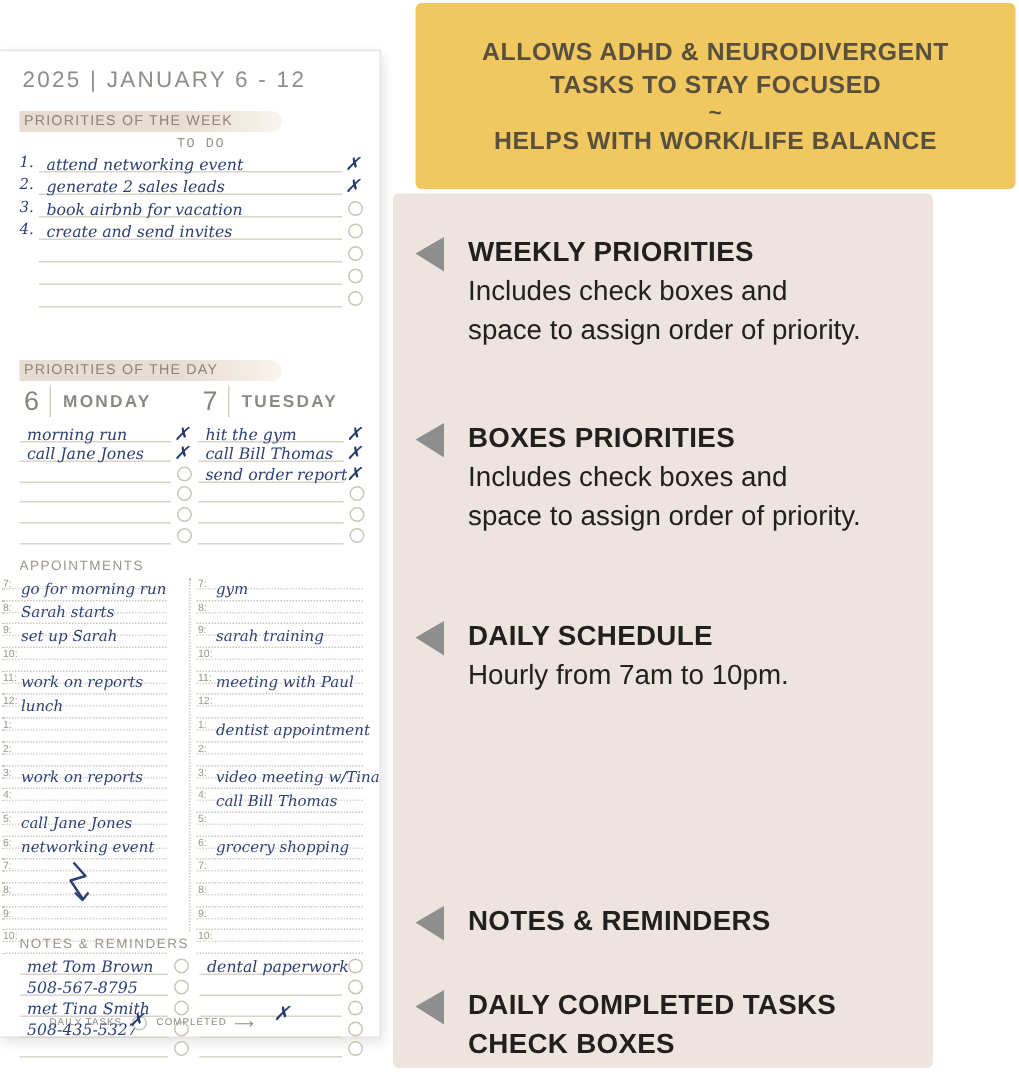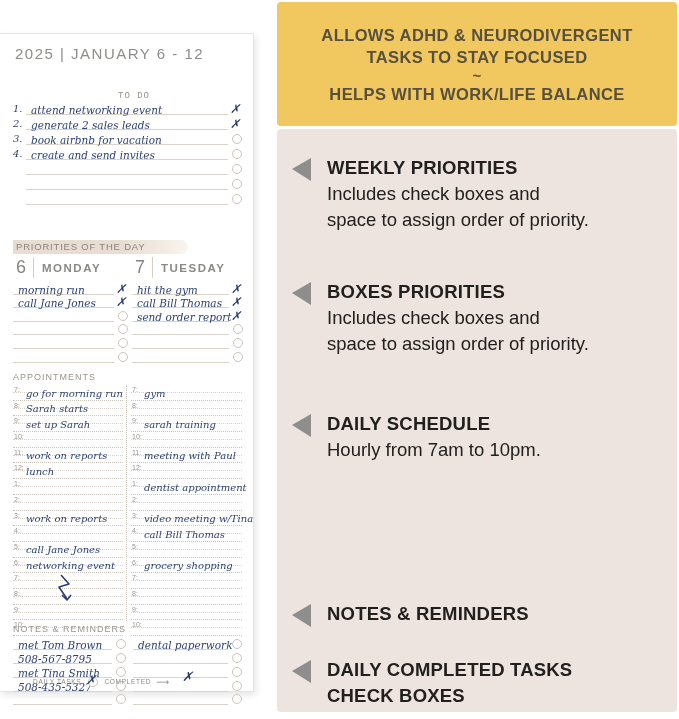--- a/index.html
+++ b/index.html
@@ -59,34 +59,35 @@
   .fm .xmark{position:absolute;left:1px;top:0;font-size:12px;}
   .f-arrow{font-size:9px;color:#8a8a84;letter-spacing:-1px;}
   #tue-mark{position:absolute;top:638px;left:183px;font-size:13px;}
 
   
   #banner{position:absolute;left:277px;top:2px;width:400px;height:124px;border-radius:4px;
           display:flex;flex-direction:column;justify-content:center;align-items:center;
           font-weight:700;font-size:16.5px;letter-spacing:.4px;text-align:center;}
   .banner-line{line-height:22px;}
   .banner-tilde{line-height:15px;font-size:15px;}
-  #features{position:absolute;left:277px;top:129px;width:400px;height:583px;border-radius:4px;}
+  #features{position:absolute;left:262px;top:129px;width:360px;height:583px;border-radius:4px;}
   .feature{position:absolute;left:15px;display:flex;align-items:flex-start;gap:16px;}
   .tri{width:0;height:0;border-top:11px solid transparent;border-bottom:12px solid transparent;
        border-right:19px solid #8e8e8e;margin-top:3px;flex:none;}
   .ftext{color:#21201e;}
   .ftitle{font-weight:700;font-size:18.5px;line-height:26px;letter-spacing:.2px;}
   .fdesc{font-size:18.5px;line-height:26px;}
 </style>
 </head>
 <body>
 
 <div class="page">
   <div class="p-title">2025 | JANUARY 6 - 12</div>
 
+  <div class="bar bar-week">PRIORITIES OF THE WEEK</div>
   <div class="todo-label">TO DO</div>
   <div class="rows" id="todo-rows">
       <div class="todo-row">
         <span class="hw num">1.</span>
         <span class="rule-line">
           <span class="hw line-text">attend networking event</span>
         </span>
         <span class="check">
           <span class="xmark">✗</span>
         </span>
@@ -234,21 +235,21 @@
           <span class="rule-line"></span>
           <span class="check">
             <span class="circle"></span>
           </span>
         </div>
       </div>
     </div>
 
   <div class="sec-label" id="appt-label">APPOINTMENTS</div>
   <div class="appt-divider"></div>
-  <div class="appt-col" id="appt-col-0" style="left:13px;width:110px;">
+  <div class="appt-col" id="appt-col-0" style="left:1px;width:110px;">
       <div class="slot">
         <span class="slot-hour">7:</span>
         <span class="hw slot-text">go for morning run</span>
       </div>
       <div class="slot">
         <span class="slot-hour">8:</span>
         <span class="hw slot-text">Sarah starts</span>
       </div>
       <div class="slot">
         <span class="slot-hour">9:</span>

